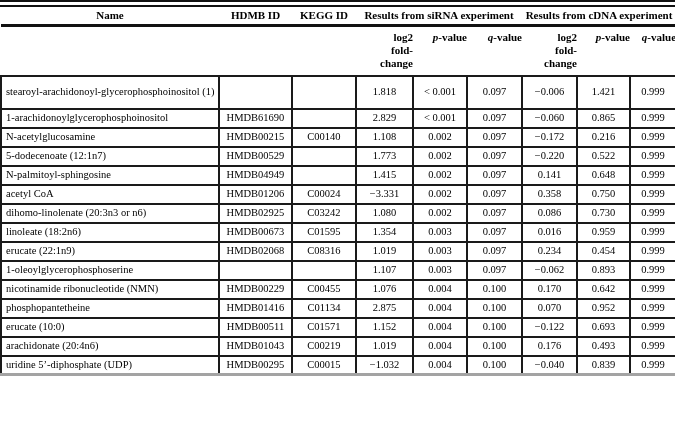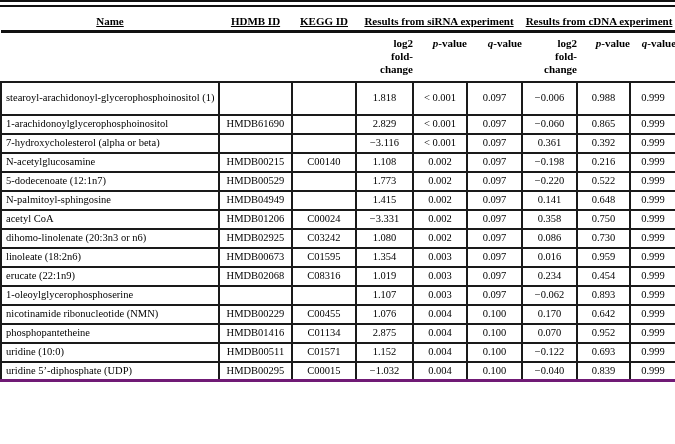--- a/index.html
+++ b/index.html
@@ -18,25 +18,24 @@
   table.metab {
     width: 675px;
     border-collapse: collapse;
     table-layout: fixed;
   }
   tr.head1 th {
     font-size: 11px;
     font-weight: bold;
     text-align: center;
     vertical-align: middle;
-    padding: 8px 0 3px 0;
+    padding: 2px 0 3px 0;
     border-bottom: 3px solid #111;
     overflow: hidden;
     white-space: nowrap;
-    text-decoration: underline;
   }
   tr.head2 td {
     font-size: 11px;
     font-weight: bold;
     text-align: right;
     vertical-align: top;
     padding: 4px 0 4px 0;
     height: 34px;
     line-height: 1.2;
     border: none;
@@ -50,21 +49,21 @@
     vertical-align: middle;
     padding: 1px 2px;
     overflow: hidden;
   }
   tbody td.name-cell {
     text-align: left;
     padding: 1px 3px 1px 4px;
   }
   tbody tr { height: 19px; }
   tbody tr.tall { height: 33px; }
-  tbody tr:last-child td { border-bottom: 3px solid #701a75; }
+  tbody tr:last-child td { border-bottom: 3px solid #a3a3a3; }
 </style>
 </head>
 <body>
 
 <div class="page">
   <div class="rule-thin"></div>
   <div class="rule-gap"></div>
   <div class="rule-thick"></div>
 
   <table class="metab">
@@ -109,53 +108,42 @@
     </thead>
     <tbody id="tbody">
         <tr class="tall">
           <td class="name-cell">stearoyl-arachidonoyl-glycerophosphoinositol (1)</td>
           <td class="num-cell"></td>
           <td class="num-cell"></td>
           <td class="num-cell">1.818</td>
           <td class="num-cell">&lt; 0.001</td>
           <td class="num-cell">0.097</td>
           <td class="num-cell">−0.006</td>
-          <td class="num-cell">0.988</td>
+          <td class="num-cell">1.421</td>
           <td class="num-cell">0.999</td>
         </tr>
         <tr>
           <td class="name-cell">1-arachidonoylglycerophosphoinositol</td>
           <td class="num-cell">HMDB61690</td>
           <td class="num-cell"></td>
           <td class="num-cell">2.829</td>
           <td class="num-cell">&lt; 0.001</td>
           <td class="num-cell">0.097</td>
           <td class="num-cell">−0.060</td>
           <td class="num-cell">0.865</td>
-          <td class="num-cell">0.999</td>
-        </tr>
-        <tr>
-          <td class="name-cell">7-hydroxycholesterol (alpha or beta)</td>
-          <td class="num-cell"></td>
-          <td class="num-cell"></td>
-          <td class="num-cell">−3.116</td>
-          <td class="num-cell">&lt; 0.001</td>
-          <td class="num-cell">0.097</td>
-          <td class="num-cell">0.361</td>
-          <td class="num-cell">0.392</td>
           <td class="num-cell">0.999</td>
         </tr>
         <tr>
           <td class="name-cell">N-acetylglucosamine</td>
           <td class="num-cell">HMDB00215</td>
           <td class="num-cell">C00140</td>
           <td class="num-cell">1.108</td>
           <td class="num-cell">0.002</td>
           <td class="num-cell">0.097</td>
-          <td class="num-cell">−0.198</td>
+          <td class="num-cell">−0.172</td>
           <td class="num-cell">0.216</td>
           <td class="num-cell">0.999</td>
         </tr>
         <tr>
           <td class="name-cell">5-dodecenoate (12:1n7)</td>
           <td class="num-cell">HMDB00529</td>
           <td class="num-cell"></td>
           <td class="num-cell">1.773</td>
           <td class="num-cell">0.002</td>
           <td class="num-cell">0.097</td>
@@ -245,28 +233,39 @@
           <td class="num-cell">HMDB01416</td>
           <td class="num-cell">C01134</td>
           <td class="num-cell">2.875</td>
           <td class="num-cell">0.004</td>
           <td class="num-cell">0.100</td>
           <td class="num-cell">0.070</td>
           <td class="num-cell">0.952</td>
           <td class="num-cell">0.999</td>
         </tr>
         <tr>
-          <td class="name-cell">uridine (10:0)</td>
+          <td class="name-cell">erucate (10:0)</td>
           <td class="num-cell">HMDB00511</td>
           <td class="num-cell">C01571</td>
           <td class="num-cell">1.152</td>
           <td class="num-cell">0.004</td>
           <td class="num-cell">0.100</td>
           <td class="num-cell">−0.122</td>
           <td class="num-cell">0.693</td>
+          <td class="num-cell">0.999</td>
+        </tr>
+        <tr>
+          <td class="name-cell">arachidonate (20:4n6)</td>
+          <td class="num-cell">HMDB01043</td>
+          <td class="num-cell">C00219</td>
+          <td class="num-cell">1.019</td>
+          <td class="num-cell">0.004</td>
+          <td class="num-cell">0.100</td>
+          <td class="num-cell">0.176</td>
+          <td class="num-cell">0.493</td>
           <td class="num-cell">0.999</td>
         </tr>
         <tr>
           <td class="name-cell">uridine 5’-diphosphate (UDP)</td>
           <td class="num-cell">HMDB00295</td>
           <td class="num-cell">C00015</td>
           <td class="num-cell">−1.032</td>
           <td class="num-cell">0.004</td>
           <td class="num-cell">0.100</td>
           <td class="num-cell">−0.040</td>

